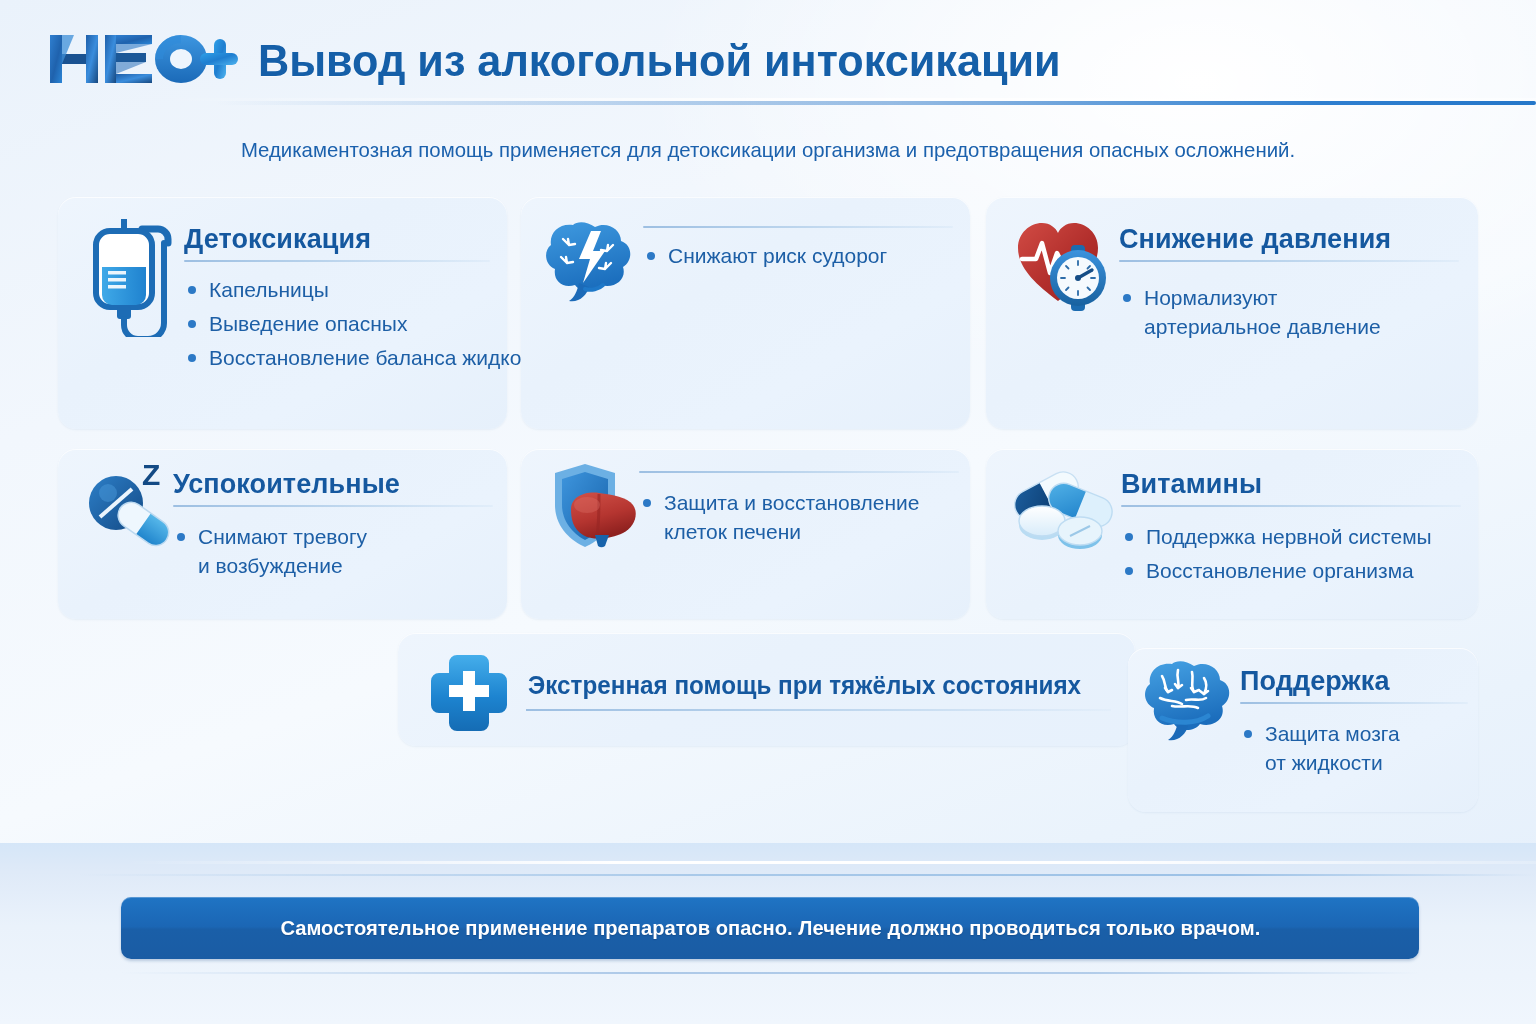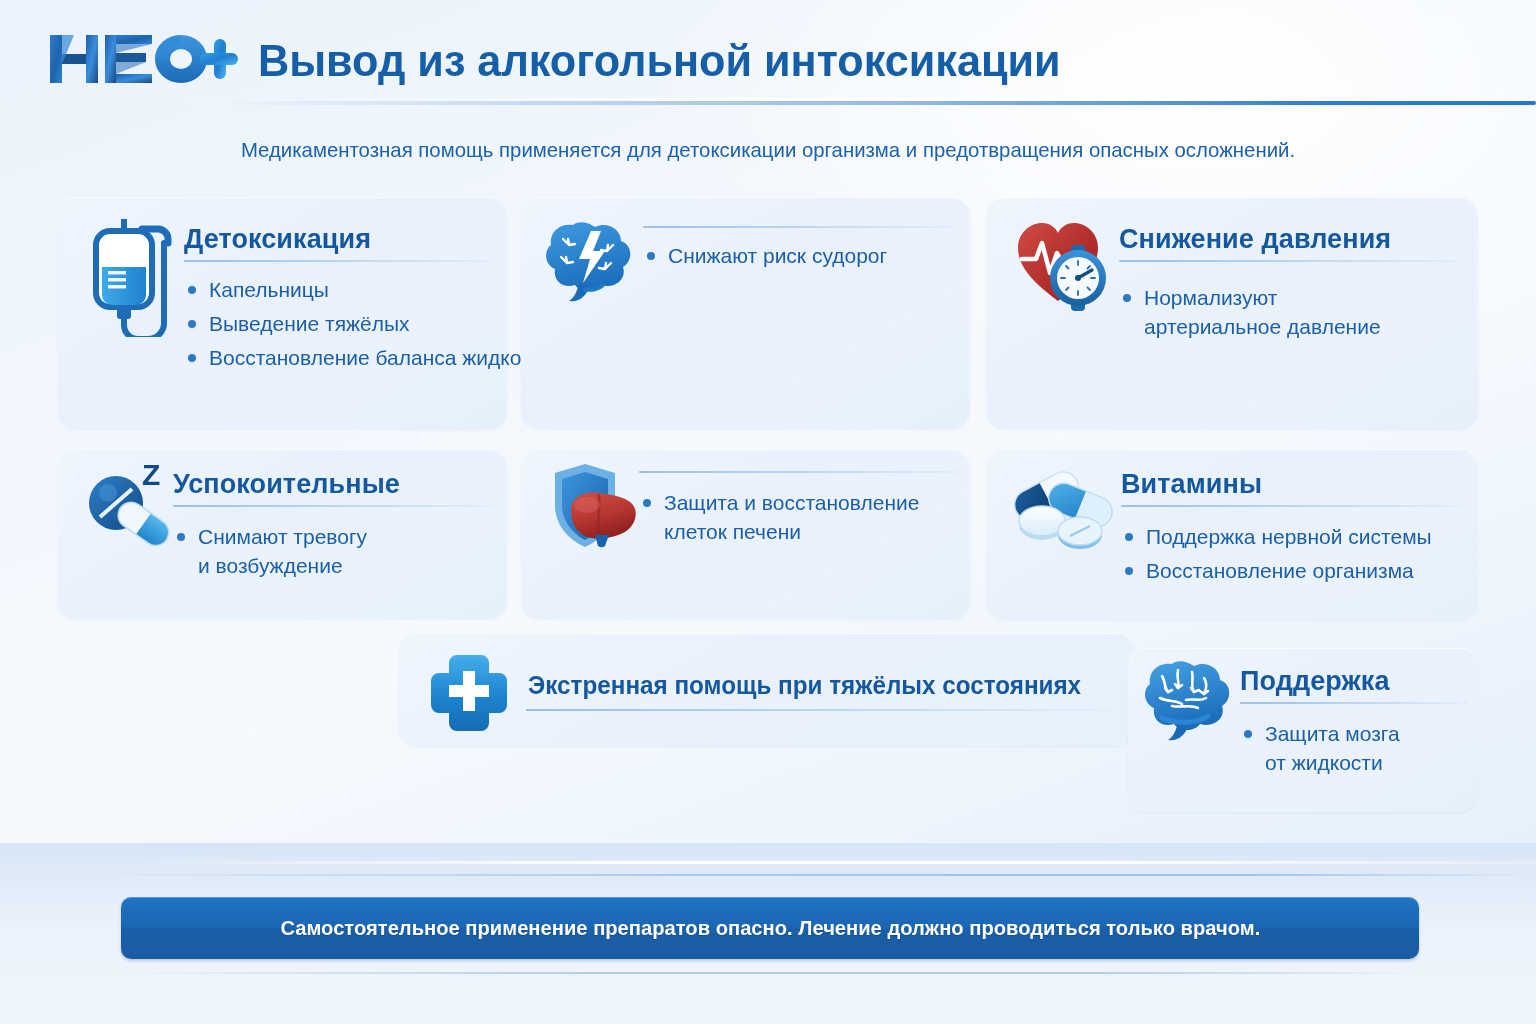--- a/index.html
+++ b/index.html
@@ -198,21 +198,21 @@
       <rect x="24" y="68" width="18" height="3.5" fill="#ffffff" opacity=".9"></rect>
       <rect x="33" y="90" width="14" height="12" rx="3" fill="#1d6cb5"></rect>
       <path d="M40 102 v6 a14 14 0 0 0 14 14 h10 a16 16 0 0 0 16 -16 V26" stroke="#1d6cb5" stroke-width="6" fill="none" stroke-linecap="round"></path>
     </svg>
   </div>
   <div class="card-head" style="left:126px; top:25px; width:306px;">
     <div class="card-title">Детоксикация</div>
     <div class="card-underline"></div>
     <ul class="bullets">
       <li>Капельницы</li>
-      <li>Выведение тяжёлых</li>
+      <li>Выведение опасных</li>
       <li class="small">Восстановление баланса жидкости</li>
     </ul>
   </div>
 </div>
 
 <div class="card" style="left:521px; top:197px; width:449px; height:232px;">
   <div class="card-icon" style="left:22px; top:20px;">
     <svg width="96" height="92" viewBox="0 0 96 92">
       <defs>
         <linearGradient id="brG1" x1="0" y1="0" x2="0.3" y2="1">

